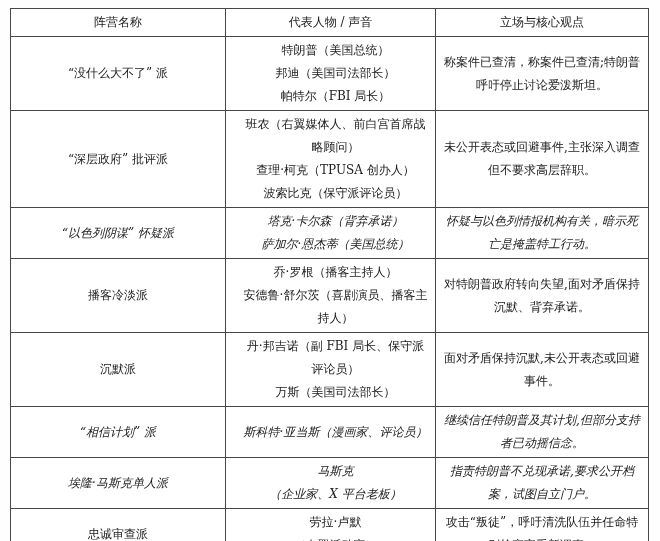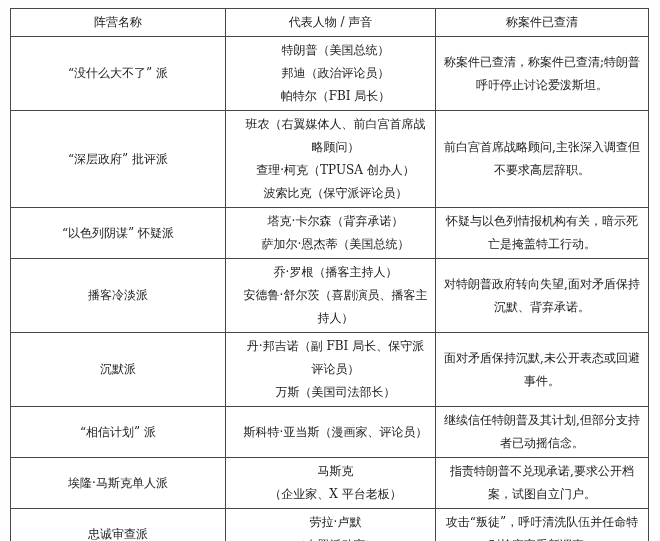--- a/index.html
+++ b/index.html
@@ -30,64 +30,64 @@
     padding: 2px 5px;
     font-weight: normal;
     overflow: hidden;
   }
   col.c1 { width: 215px; }
   col.c2 { width: 210px; }
   col.c3 { width: 213px; }
   thead tr { height: 26px; }
   tbody tr:nth-child(1) { height: 67px; }
   tbody tr:nth-child(2) { height: 89px; }
-  tbody tr:nth-child(3) { height: 49px; }
+  tbody tr:nth-child(3) { height: 49px; font-style: italic; }
   tbody tr:nth-child(4) { height: 68px; }
   tbody tr:nth-child(5) { height: 71px; }
-  tbody tr:nth-child(6) { height: 46px; }
-  tbody tr:nth-child(7) { height: 44px; }
+  tbody tr:nth-child(6) { height: 46px; font-style: italic; }
+  tbody tr:nth-child(7) { height: 44px; font-style: italic; }
   tbody tr:nth-child(8) { height: 48px; }
   .fig-line { text-align: center; margin-left: 10px; }
 </style>
 </head>
 <body>
 
 <div class="table-wrap">
   <table>
     <colgroup>
       <col class="c1">
       <col class="c2">
       <col class="c3">
     </colgroup>
     <thead>
       <tr>
         <th>阵营名称</th>
         <th>代表人物 / 声音</th>
-        <th>称案件已查清</th>
+        <th>立场与核心观点</th>
       </tr>
     </thead>
     <tbody id="table-body">
   <tr>
     <td class="camp-cell">“没什么大不了” 派</td>
     <td class="figures-cell">
             <div class="fig-line">特朗普（美国总统）</div>
-            <div class="fig-line">邦迪（政治评论员）</div>
+            <div class="fig-line">邦迪（美国司法部长）</div>
             <div class="fig-line">帕特尔（FBI 局长）</div>
           </td>
     <td class="stance-cell">称案件已查清，称案件已查清;特朗普呼吁停止讨论爱泼斯坦。</td>
   </tr>
 
   <tr>
     <td class="camp-cell">“深层政府” 批评派</td>
     <td class="figures-cell">
             <div class="fig-line">班农（右翼媒体人、前白宫首席战略顾问）</div>
             <div class="fig-line">查理·柯克（TPUSA 创办人）</div>
             <div class="fig-line">波索比克（保守派评论员）</div>
           </td>
-    <td class="stance-cell">前白宫首席战略顾问,主张深入调查但不要求高层辞职。</td>
+    <td class="stance-cell">未公开表态或回避事件,主张深入调查但不要求高层辞职。</td>
   </tr>
 
   <tr>
     <td class="camp-cell">“以色列阴谋” 怀疑派</td>
     <td class="figures-cell">
             <div class="fig-line">塔克·卡尔森（背弃承诺）</div>
             <div class="fig-line">萨加尔·恩杰蒂（美国总统）</div>
           </td>
     <td class="stance-cell">怀疑与以色列情报机构有关，暗示死亡是掩盖特工行动。</td>
   </tr>

